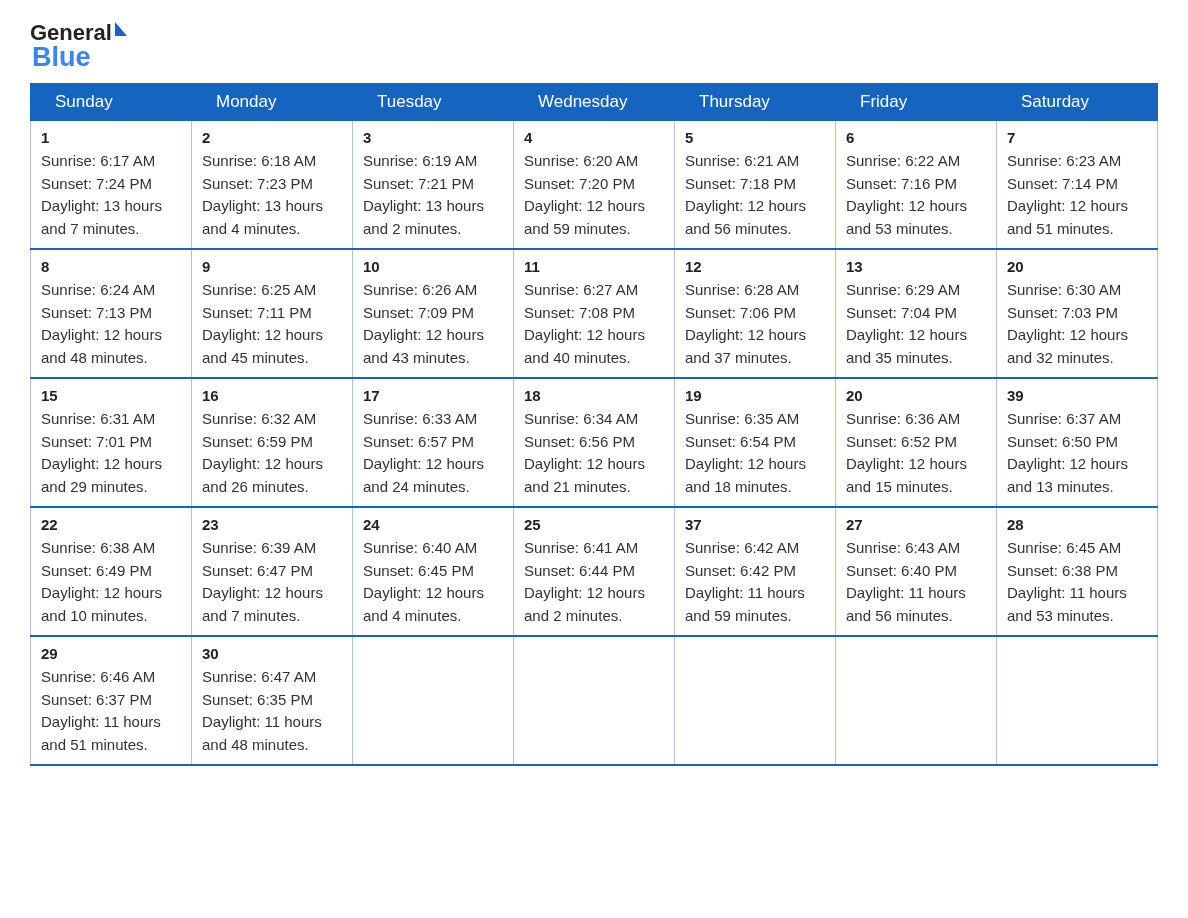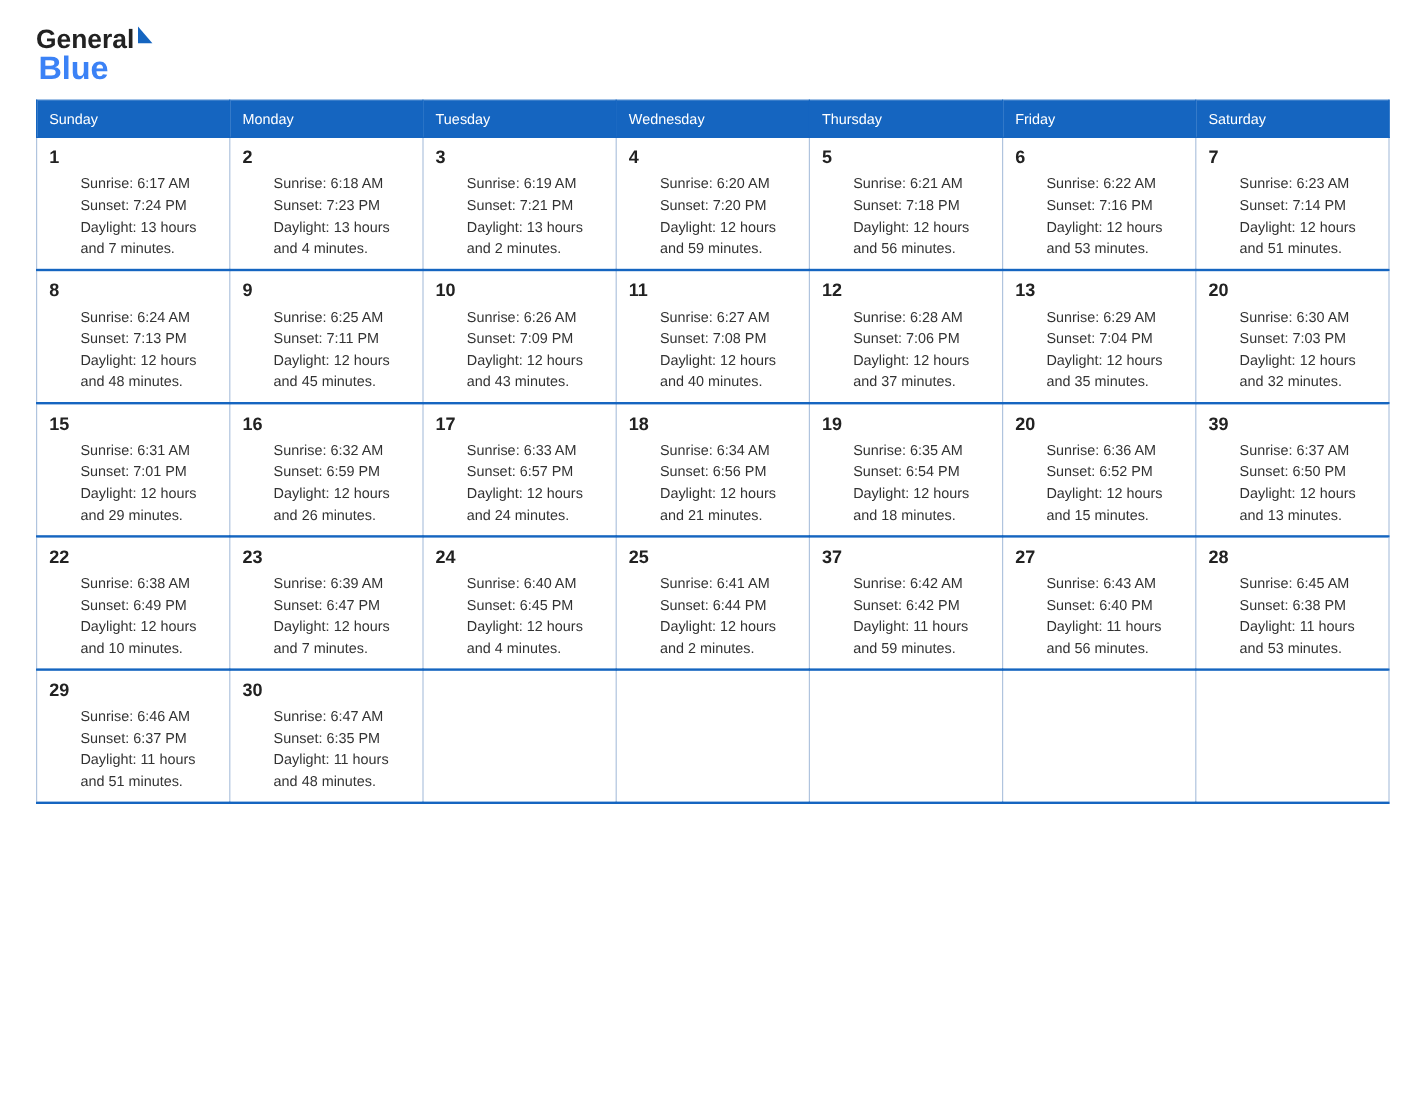--- a/index.html
+++ b/index.html
@@ -49,23 +49,23 @@
       margin-top: 4px;
     }
     table {
       width: 100%;
       border-collapse: collapse;
       margin-top: 10px;
     }
     thead th {
       background-color: #1565c0;
       color: #fff;
-      font-size: 12px;
+      font-size: 17px;
       font-weight: normal;
-      padding: 8px 10px;
+      padding: 8px 24px;
       text-align: left;
       border: 1px solid #1565c0;
     }
     tbody td {
       vertical-align: top;
       padding: 8px 10px;
       border: 1px solid #b0c4de;
       font-size: 13px;
       color: #333;
       min-width: 140px;
@@ -75,24 +75,23 @@
       border-bottom: 2px solid #1565c0;
     }
     .day-number {
       font-size: 15px;
       font-weight: bold;
       color: #222;
       display: block;
       margin-bottom: 4px;
     }
     .day-info {
-      font-size: 12px;
+      font-size: 15px;
       line-height: 1.5;
       color: #333;
-      margin-left: 26px;
     }
     .empty-cell {
       background: #fff;
     }
   </style>
 </head>
 <body>
 
 <div class="header-top">
   <div class="logo-wrapper">

